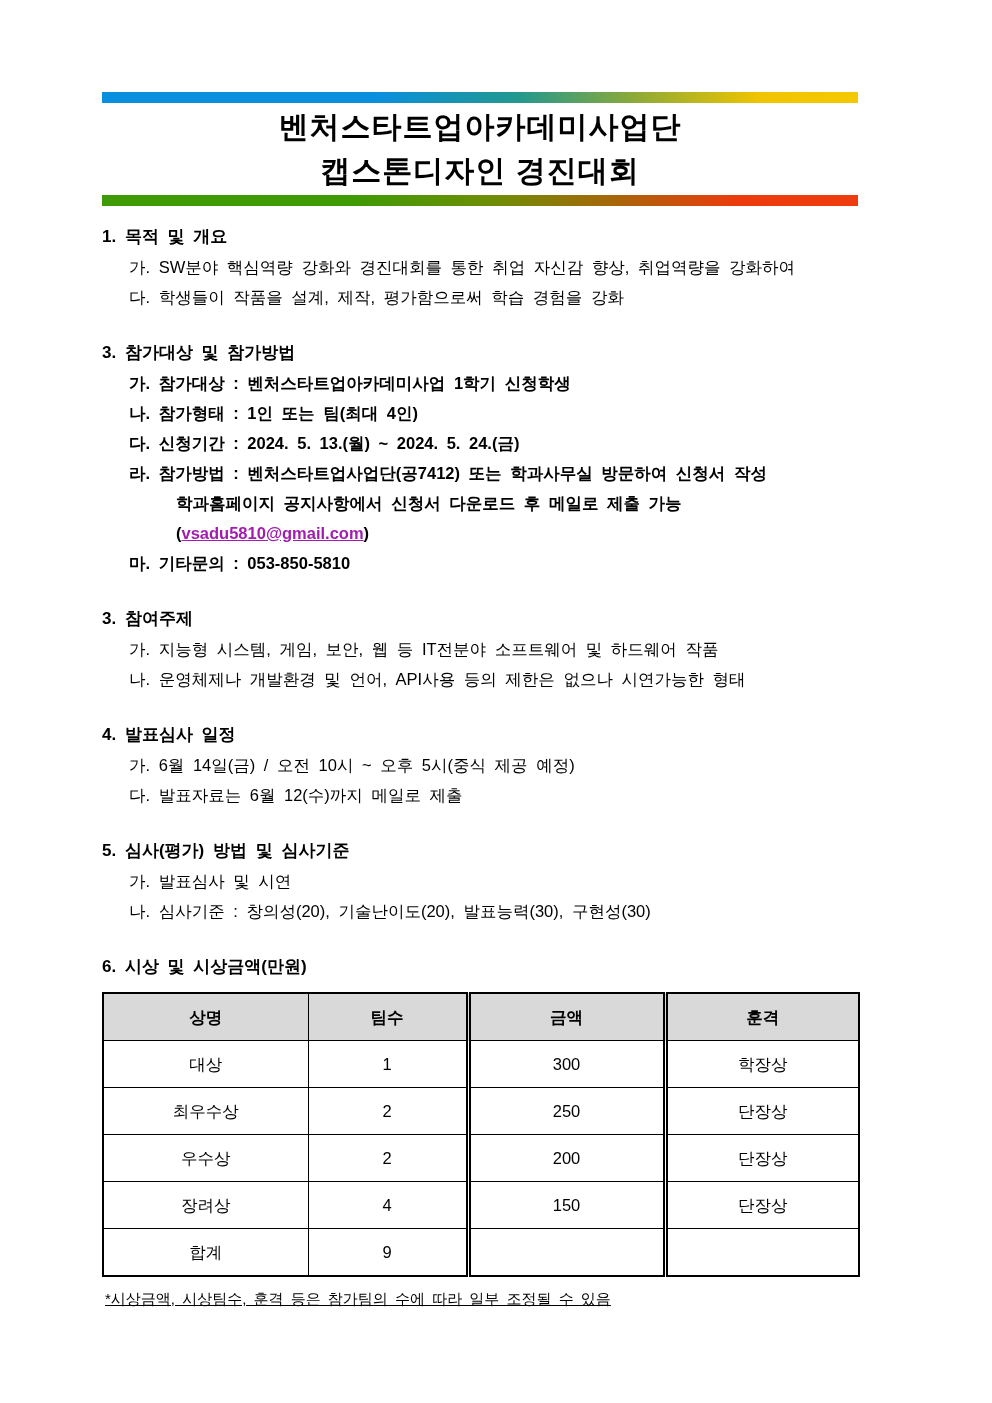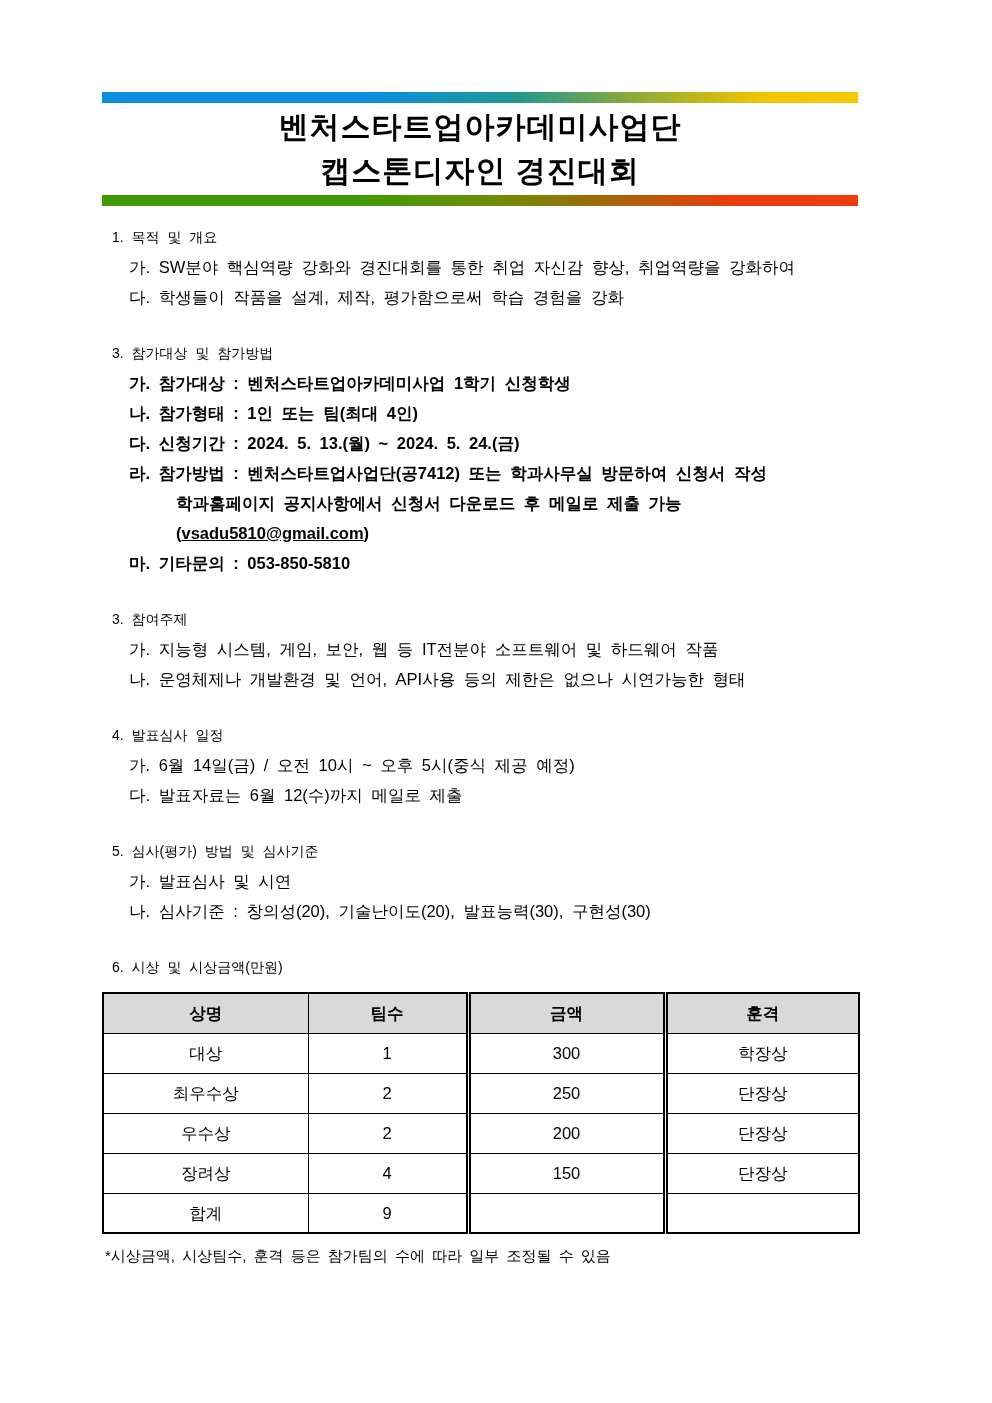--- a/index.html
+++ b/index.html
@@ -33,61 +33,61 @@
     letter-spacing: 1px;
   }
   .sections {
     margin-top: 16px;
     font-size: 16.5px;
     line-height: 30px;
     word-spacing: 4px;
   }
   .section { margin-bottom: 26px; }
   .section h2 {
-    font-size: 14px;
-    font-weight: normal;
+    font-size: 17px;
+    font-weight: bold;
     line-height: 30px;
-    margin-left: 10px;
   }
   .item { padding-left: 27px; }
   .item-wrap { padding-left: 57px; }
   .item-cont { padding-left: 74px; }
   .sec-bold .item, .sec-bold .item-cont { font-weight: bold; }
   a.email {
-    color: #000000;
+    color: #a21caf;
     text-decoration: underline;
     font-weight: bold;
     cursor: pointer;
   }
   .award-table {
     border-collapse: collapse;
     table-layout: fixed;
     width: 756px;
     margin-top: 10px;
     border: 2px solid #000000;
   }
   .award-table th, .award-table td {
     border: 1px solid #000000;
     height: 40px;
     text-align: center;
     vertical-align: middle;
     font-size: 16.5px;
-    padding: 1px;
+    padding: 8px;
   }
   .award-table th {
     background: #d9d9d9;
     font-weight: bold;
   }
   .award-table .dbl { border-left: 5px double #000000; }
   .footnote {
     margin-top: 10px;
     font-size: 15px;
     line-height: 24px;
     padding-left: 3px;
     word-spacing: 3px;
+    text-decoration: underline;
   }
 </style>
 </head>
 <body>
 
 <div class="doc">
 
   <div class="bar bar-top"></div>
   <div class="titles">
     <div class="title">벤처스타트업아카데미사업단</div>

